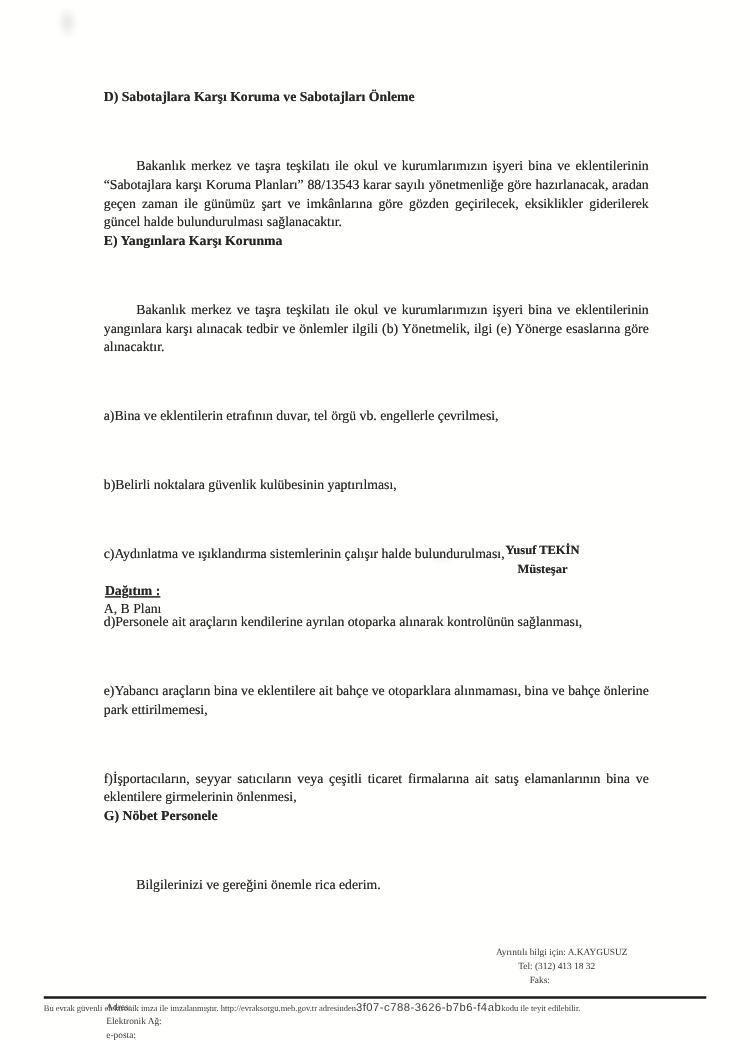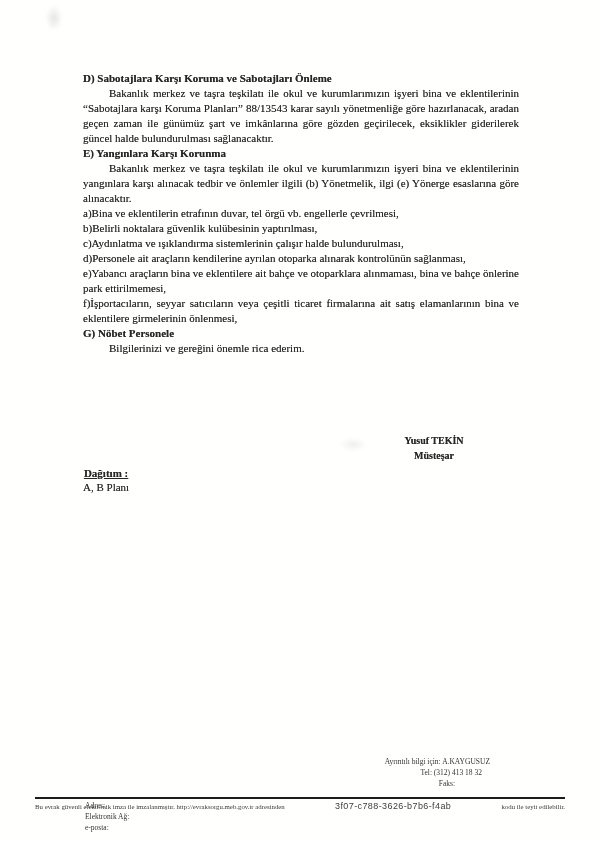--- a/index.html
+++ b/index.html
@@ -16,53 +16,53 @@
   }
   .smudge-top { left:46px; top:6px; width:16px; height:24px; opacity:.55; }
   .smudge-sig { left:340px; top:438px; width:26px; height:13px; opacity:.35; }
 
   .content {
     position:absolute; left:83px; top:71px; width:436px;
     font-size:11px; line-height:15px;
     text-shadow:0 0 .3px rgba(0,0,0,.55);
   }
   .content h3 { font-size:11px; font-weight:bold; line-height:15px; }
-  .content p { text-align:justify; }
+  .content p { text-align:justify;margin-top:40px; }
   .content p.para { text-indent:26px; }
   .content p.item { text-indent:0; }
 
   .signature {
     position:absolute; left:370px; top:433px; width:128px;
     text-align:center; font-weight:bold; font-size:10px; line-height:15px;
     text-shadow:0 0 .3px rgba(0,0,0,.55);
   }
   .distribution {
     position:absolute; left:83px; top:466px; font-size:11px; line-height:14px;
     text-shadow:0 0 .3px rgba(0,0,0,.5);
   }
   .distribution .dist-label { font-weight:bold; text-decoration:underline;text-align:center; }
 
   .footer-left {
     position:absolute; left:85px; top:800px;
     font-size:7.5px; line-height:11px; color:#333;
   }
   .footer-right {
-    position:absolute; right:110px; top:756px; text-align:right;
+    position:absolute; right:98px; top:756px; text-align:center;
     font-size:7.5px; line-height:11px; color:#333;
   }
   .footer-right .fr-line-2 { padding-right:8px; }
   .footer-right .fr-line-3 { padding-right:35px; }
 
   .footer-rule {
     position:absolute; left:35px; top:797px; width:530px; height:2px;
     background:#1c1c1c;
   }
   .verification {
     position:absolute; left:35px; top:801px; width:530px;
-    display:flex; align-items:baseline; justify-content:space-between;
+    display:flex; align-items:baseline; 
     font-size:6.8px; color:#3a3a3a; white-space:nowrap;
   }
   .verification .code {
     font-family:"Liberation Sans","DejaVu Sans",sans-serif;
     font-size:9px; letter-spacing:.4px; color:#3d3d3d;
   }
 </style>
 </head>
 <body>
 

